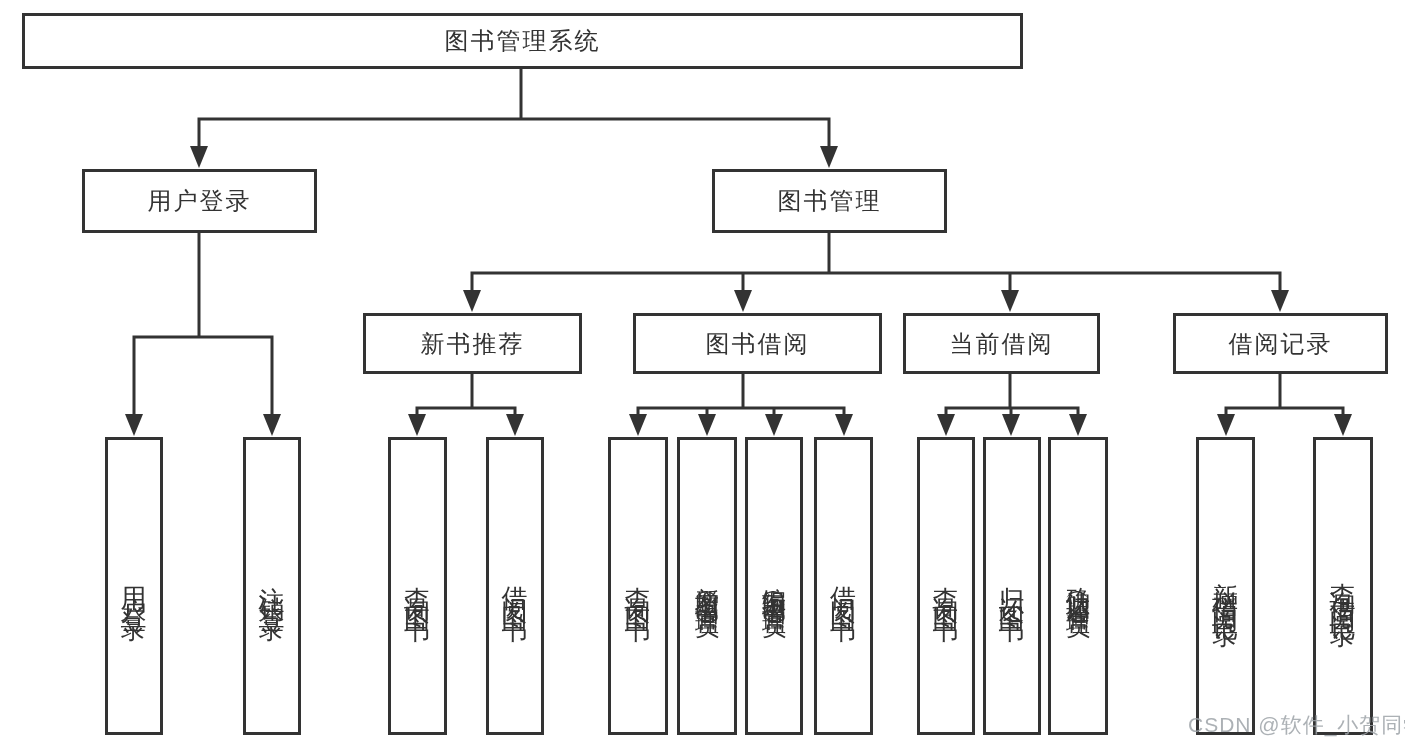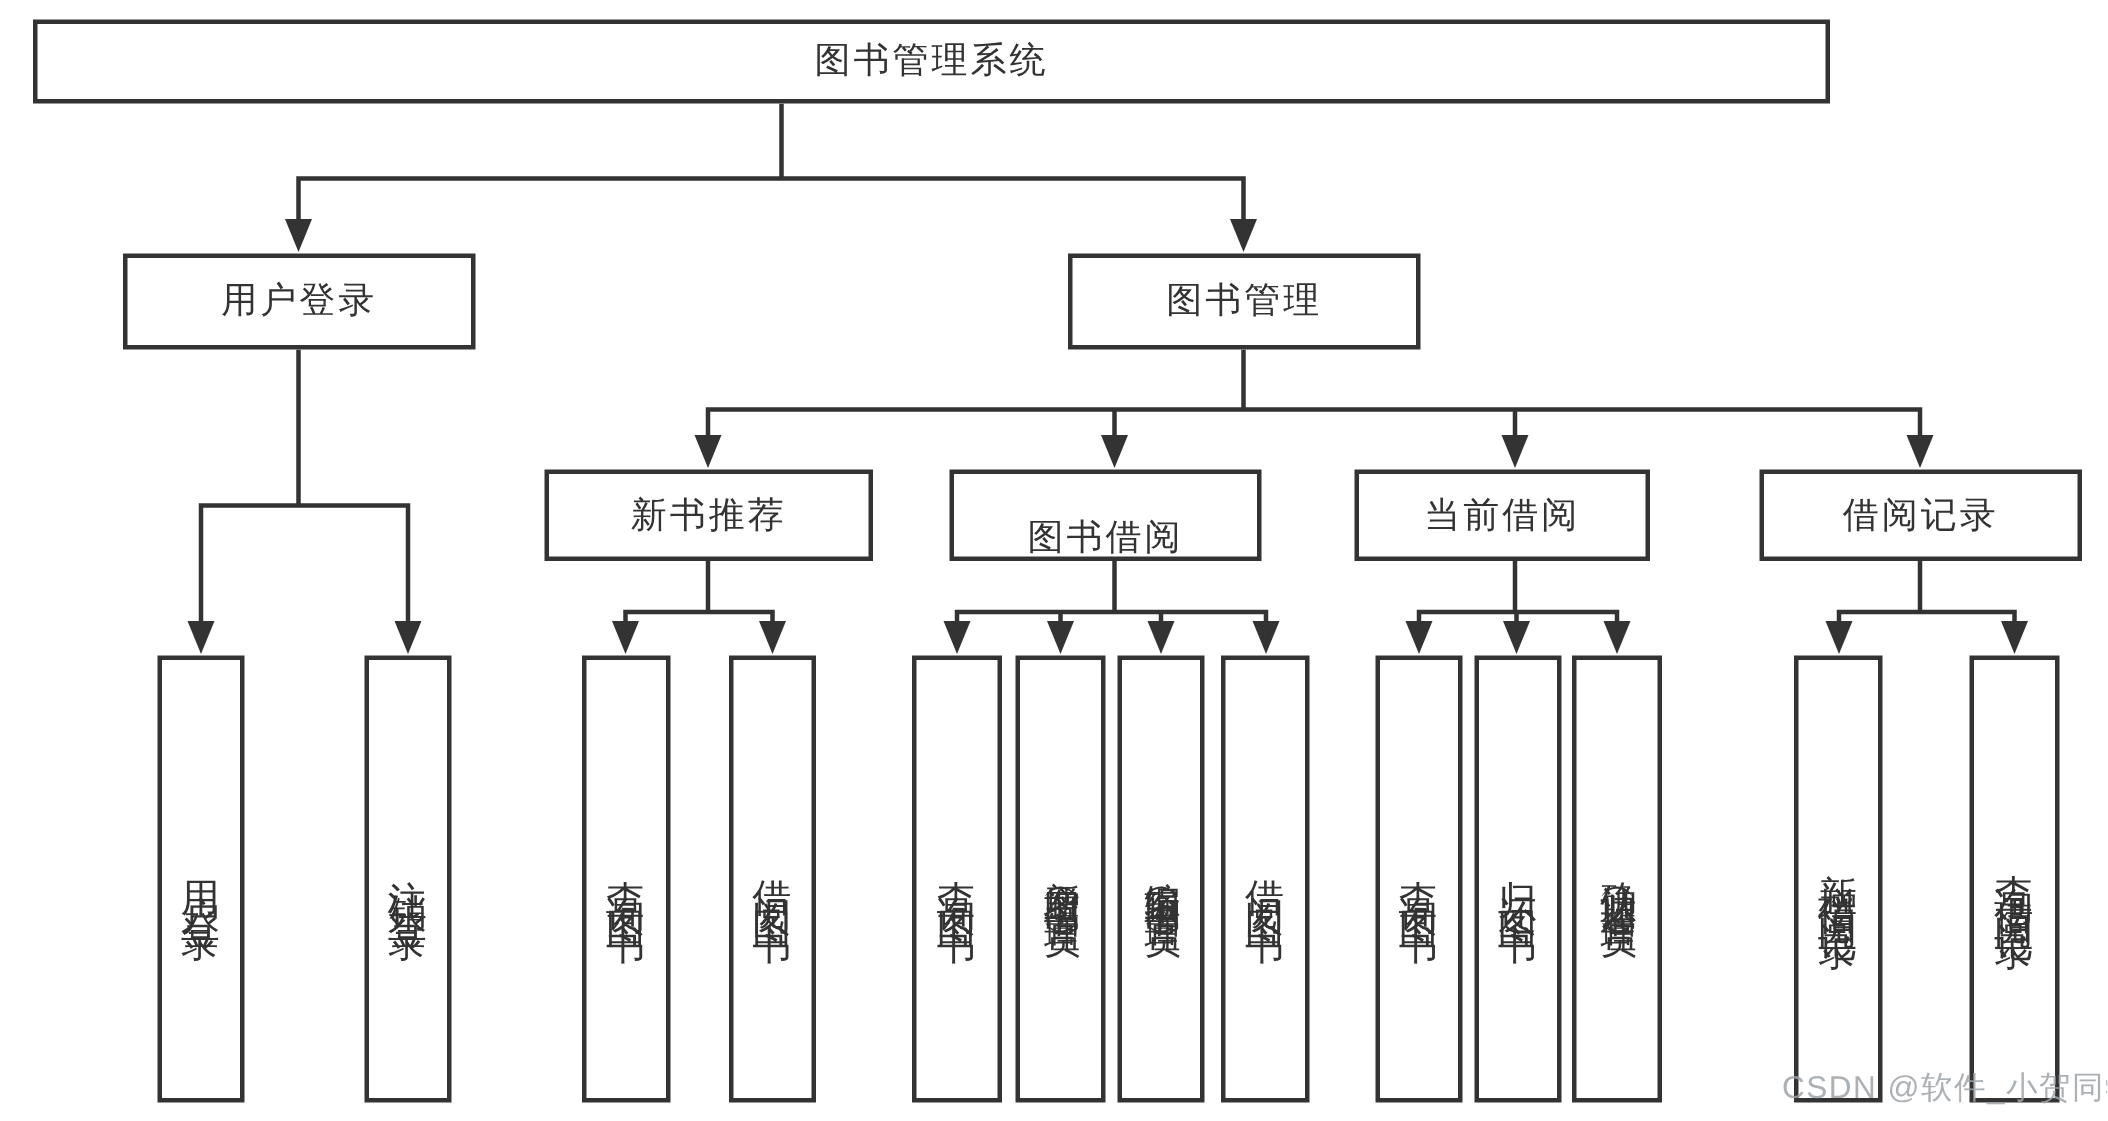--- a/index.html
+++ b/index.html
@@ -20,21 +20,21 @@
     align-items:center;
     justify-content:center;
     text-align:center;
   }
   .hlabel{
     font-size:24px;
     letter-spacing:2px;
     white-space:nowrap;
     line-height:1;
   }
-  .root{left:22px;top:13px;width:1198px;height:56px;}
+  .root{left:22px;top:13px;width:1001px;height:56px;}
   .lvl2{top:169px;width:235px;height:64px;}
   .lvl3{top:313px;height:61px;}
   .leaf{top:437px;height:298px;}
   .vtext{
     writing-mode:vertical-rl;
     text-orientation:mixed;
     font-size:26px;
     letter-spacing:10px;
     line-height:1;
   }
@@ -122,21 +122,21 @@
   <div class="box lvl2" style="left:82px;">
     <span class="hlabel">用户登录</span>
   </div>
   <div class="box lvl3" style="left:363px;width:219px;">
     <span class="hlabel">新书推荐</span>
   </div>
 
   <div class="box lvl2" style="left:712px;">
     <span class="hlabel">图书管理</span>
   </div>
-  <div class="box lvl3" style="left:633px;width:208px;align-items:flex-end;">
+  <div class="box lvl3" style="left:633px;width:249px;">
     <span class="hlabel">图书借阅</span>
   </div>
   <div class="box lvl3" style="left:903px;width:197px;">
     <span class="hlabel">当前借阅</span>
   </div>
   <div class="box lvl3" style="left:1173px;width:215px;">
     <span class="hlabel">借阅记录</span>
   </div>
 
   <div class="box leaf" style="left:105px;width:58px;">

